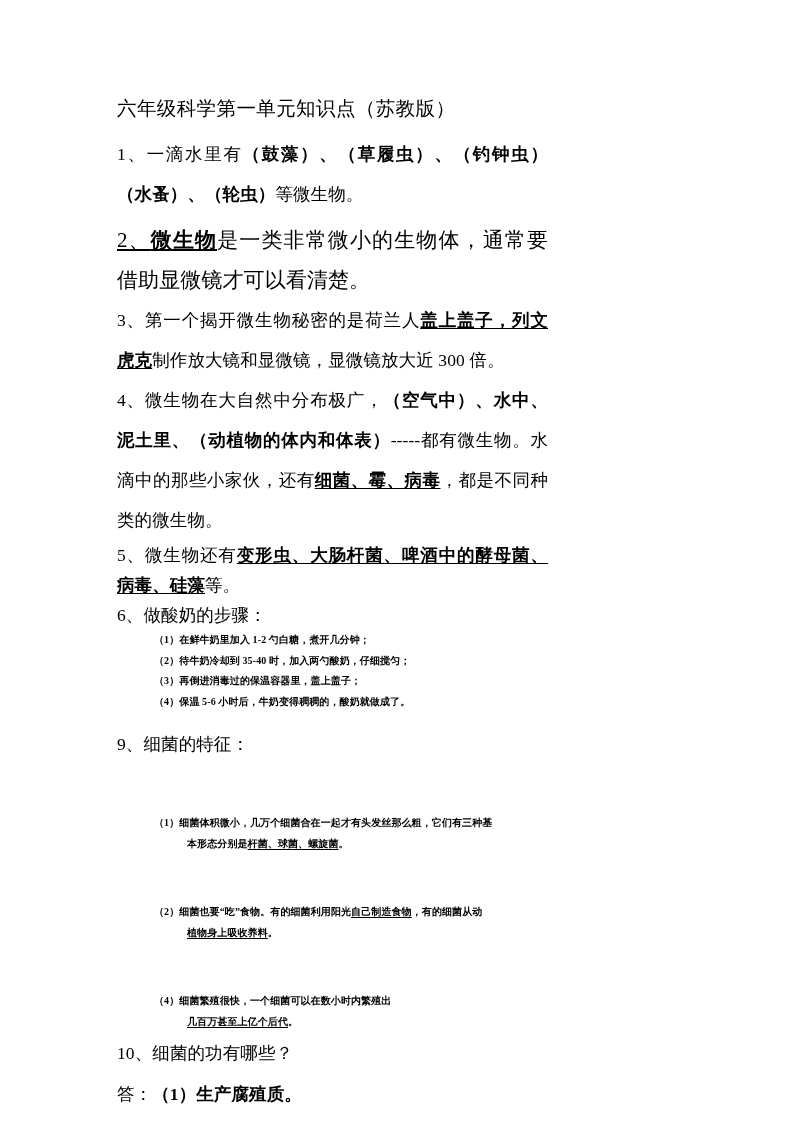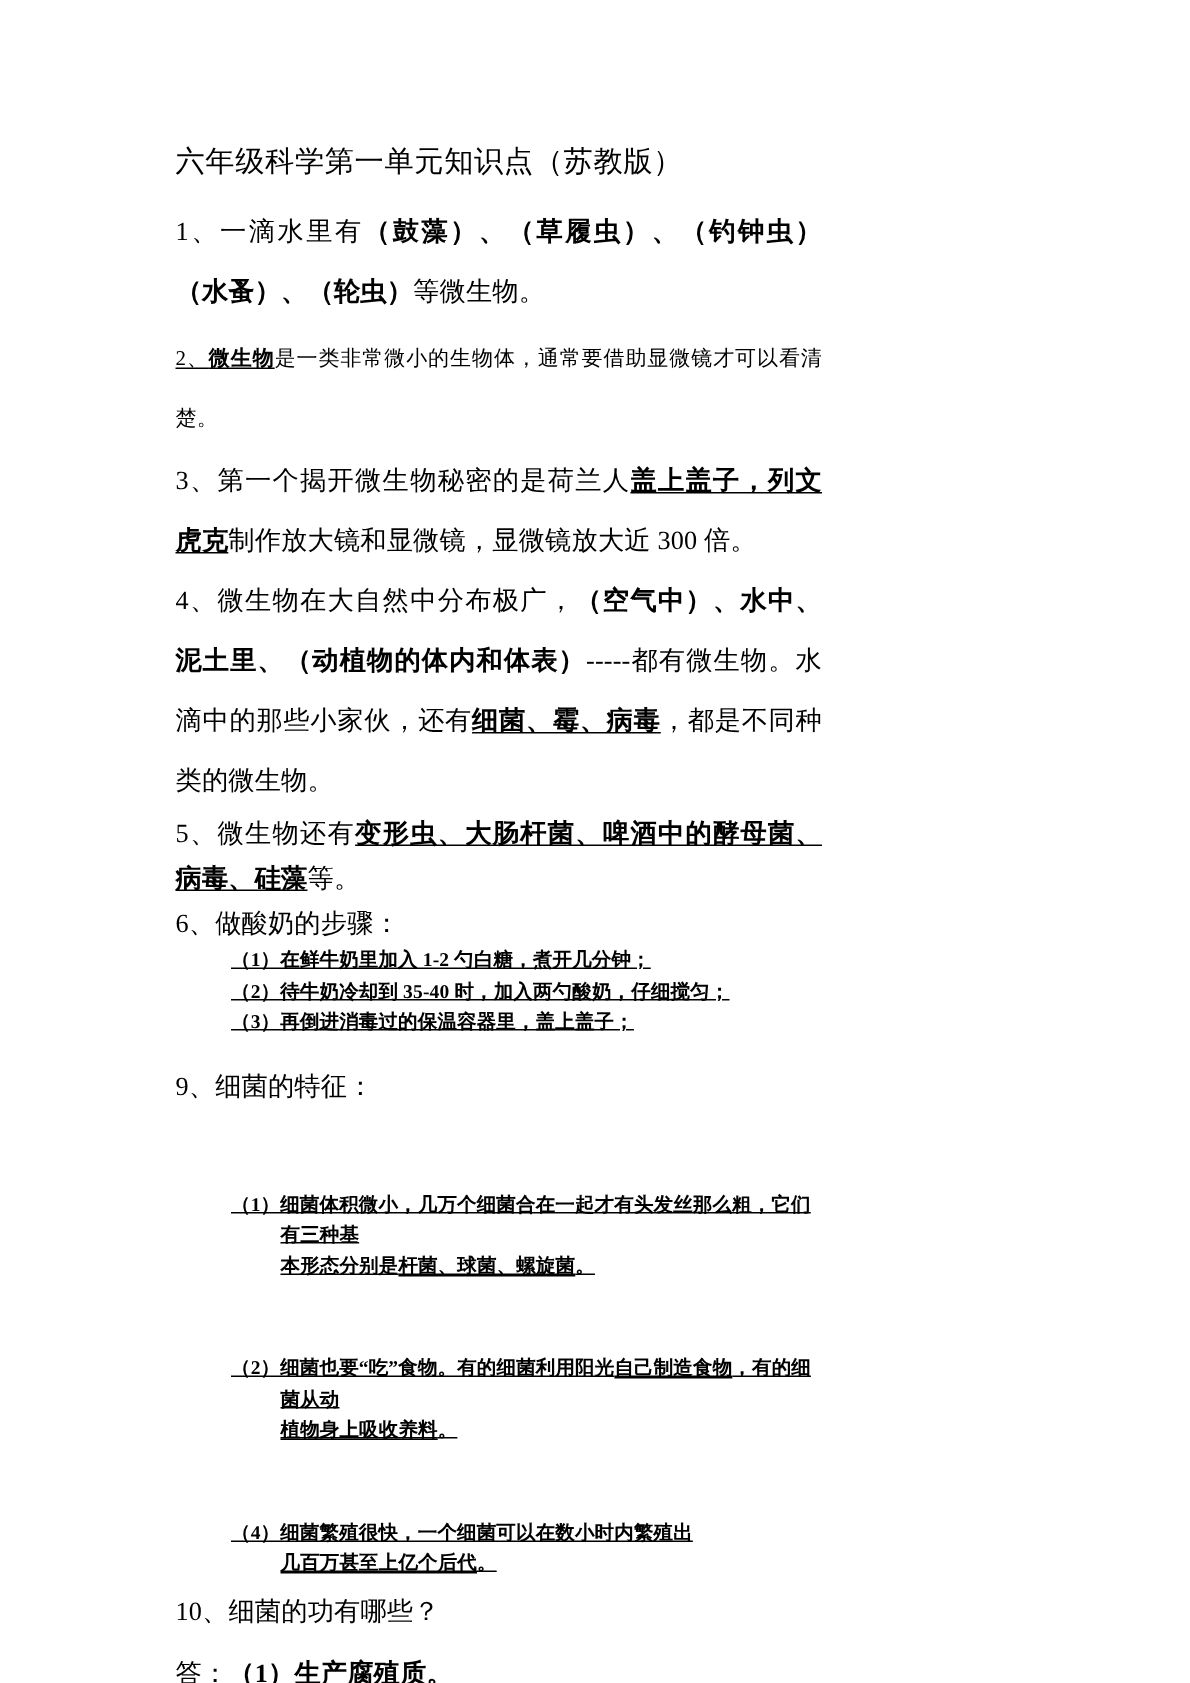--- a/index.html
+++ b/index.html
@@ -33,40 +33,39 @@
   }
   .para {
     font-size: 17.5px;
     line-height: 40px;
     text-align: justify;
     text-justify: inter-ideograph;
     margin: 0;
     letter-spacing: 0.1px;
   }
   .para.small {
-    font-size: 14px;
+    font-size: 21px;
     line-height: 40px;
   }
   .para.nospace {
     line-height: 30px;
   }
   .sublist {
     margin: 0;
     padding: 0;
     list-style: none;
   }
   .subitem {
-    font-size: 13px;
+    font-size: 10px;
     line-height: 20.5px;
     font-weight: bold;
     padding-left: 37px;
     text-indent: 0;
     margin: 0;
     letter-spacing: 0.1px;
-    text-decoration: underline;
   }
   .subitem.hang {
     padding-left: 70px;
     text-indent: -33px;
     margin-top: 48px;
   }
   .subitem.wrapline {
     padding-left: 70px;
     text-indent: 0;
   }
@@ -106,20 +105,21 @@
   </p>
 
   <p class="para nospace">
     <span>6、做酸奶的步骤：</span>
   </p>
 
   <div class="sublist">
     <div class="subitem">（1）在鲜牛奶里加入 1-2 勺白糖，煮开几分钟；</div>
     <div class="subitem">（2）待牛奶冷却到 35-40 时，加入两勺酸奶，仔细搅匀；</div>
     <div class="subitem">（3）再倒进消毒过的保温容器里，盖上盖子；</div>
+    <div class="subitem">（4）保温 5-6 小时后，牛奶变得稠稠的，酸奶就做成了。</div>
   </div>
 
   <div class="gap-md"></div>
 
 
 
   <div class="gap-sm"></div>
 
   <p class="para nospace">
     <span>9、细菌的特征：</span>

